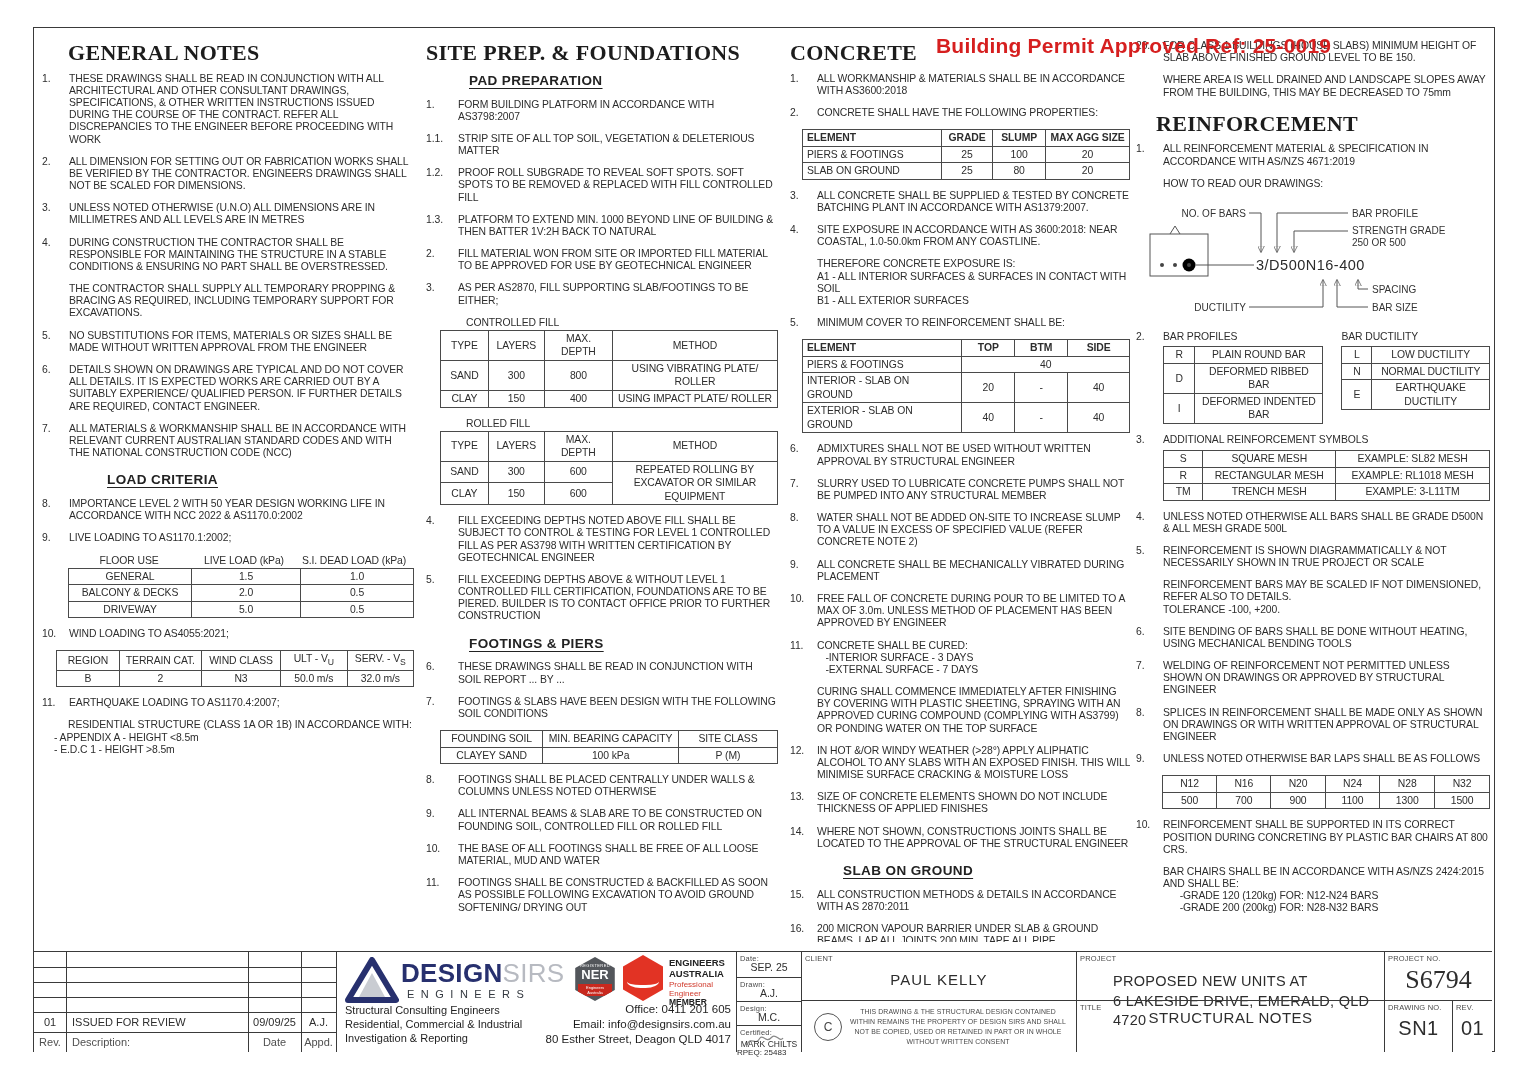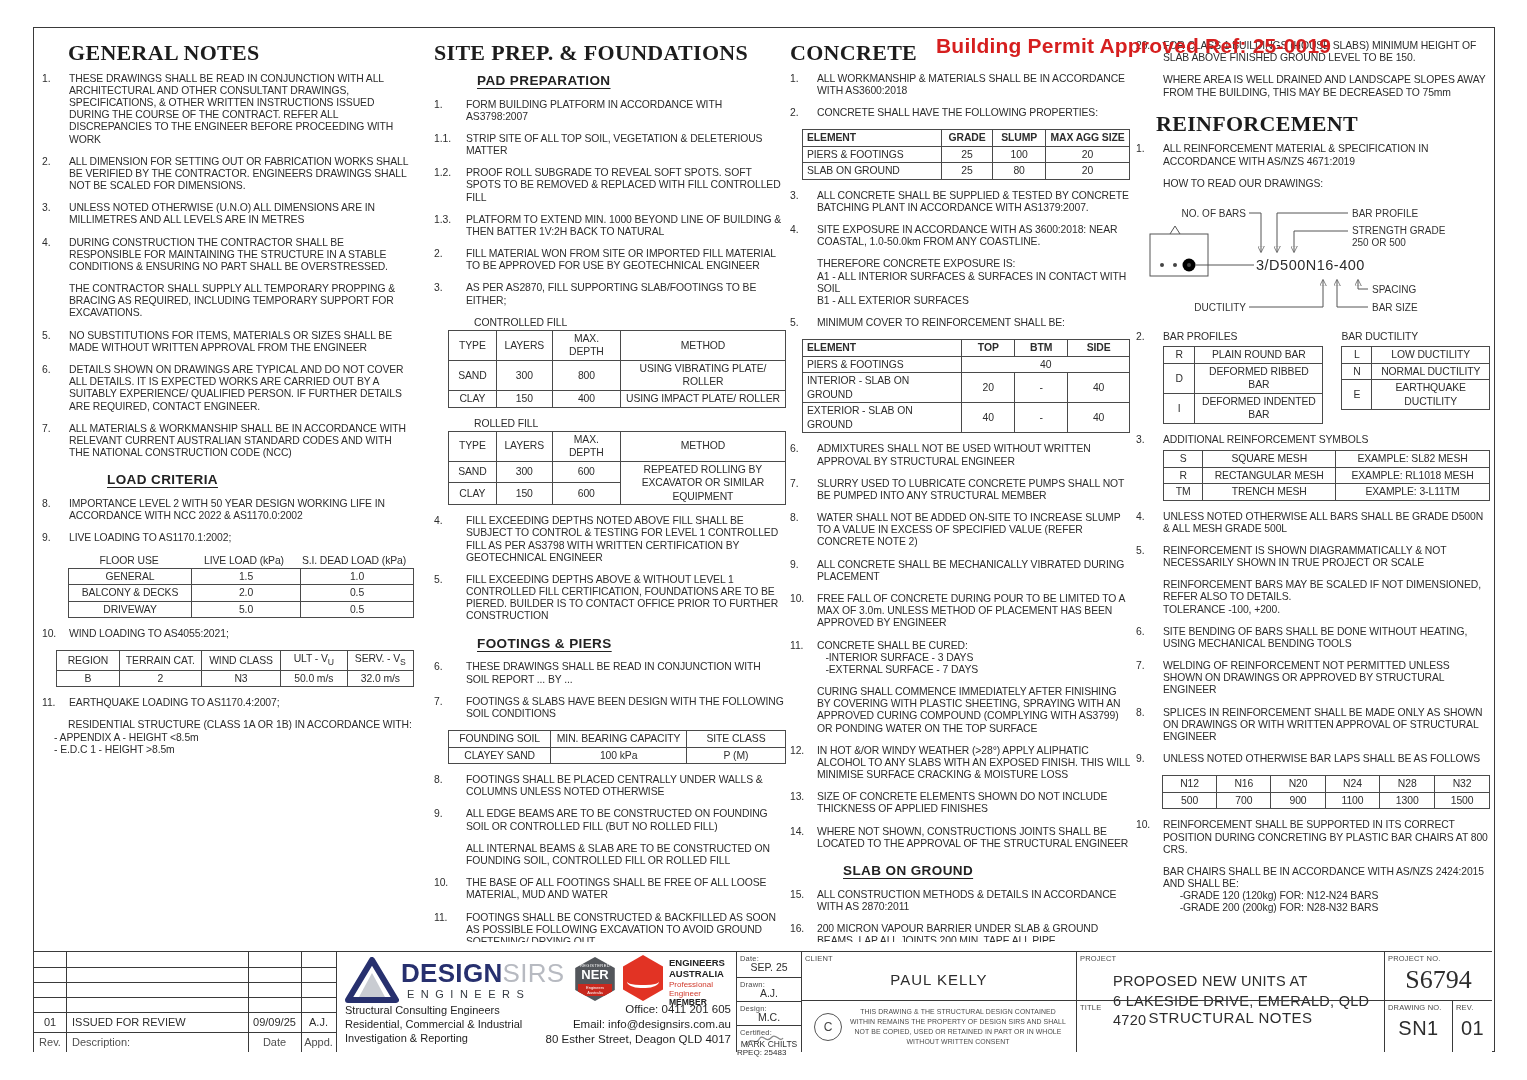--- a/index.html
+++ b/index.html
@@ -1,20 +1,20 @@
 <!DOCTYPE html>
 <html><head>
 <meta charset="utf-8">
 <style>
   html,body{margin:0;padding:0;background:#fff;}
   body{width:1527px;height:1080px;position:relative;font-family:"Liberation Sans",sans-serif;color:#2d2d2d;overflow:hidden;}
   .sheet{position:absolute;left:33px;top:27px;width:1460px;height:1023px;border:1.5px solid #3a3a3a;background:#fff;}
   .col{position:absolute;top:12px;font-size:10.4px;line-height:1.17;letter-spacing:-0.1px;height:902px;overflow:hidden;}
   #col1{left:8px;width:372px;}
-  #col2{left:400px;width:352px;}
+  #col2{left:392px;width:352px;}
   #col3{left:756px;width:340px;}
   #col4{left:1102px;width:354px;}
   .sec-title{font-family:"Liberation Serif","DejaVu Serif",serif;font-size:22px;font-weight:600;letter-spacing:.3px;color:#1c1c1c;margin:0 0 7px 0;}
   .ml26{margin-left:26px;}
   .ml20{margin-left:20px;}
   .sub-head{font-size:13.5px;letter-spacing:.4px;text-decoration:underline;text-underline-offset:3px;margin:3px 0 10px 4px;color:#222;padding-left:39px;}
   .note{display:flex;align-items:flex-start;}
   .note .num{flex:0 0 27px;white-space:nowrap;}
   .note .body{flex:1;min-width:0;}
   .npara{margin:0 0 10px 0;white-space:pre-wrap;}
@@ -380,21 +380,20 @@
           <div class="body">
 
           <p class="npara">FOOTINGS SHALL BE PLACED CENTRALLY UNDER WALLS &amp; COLUMNS UNLESS NOTED OTHERWISE</p>
           </div>
         </div>
 
         <div class="note">
           <div class="num" style="flex-basis:32px">9.</div>
           <div class="body">
 
-          <p class="npara">ALL EDGE BEAMS ARE TO BE CONSTRUCTED ON FOUNDING SOIL OR CONTROLLED FILL (BUT NO ROLLED FILL)</p>
             <p class="npara">ALL INTERNAL BEAMS &amp; SLAB ARE TO BE CONSTRUCTED ON FOUNDING SOIL, CONTROLLED FILL OR ROLLED FILL</p>
           </div>
         </div>
 
         <div class="note">
           <div class="num" style="flex-basis:32px">10.</div>
           <div class="body">
 
           <p class="npara">THE BASE OF ALL FOOTINGS SHALL BE FREE OF ALL LOOSE MATERIAL, MUD AND WATER</p>
           </div>

